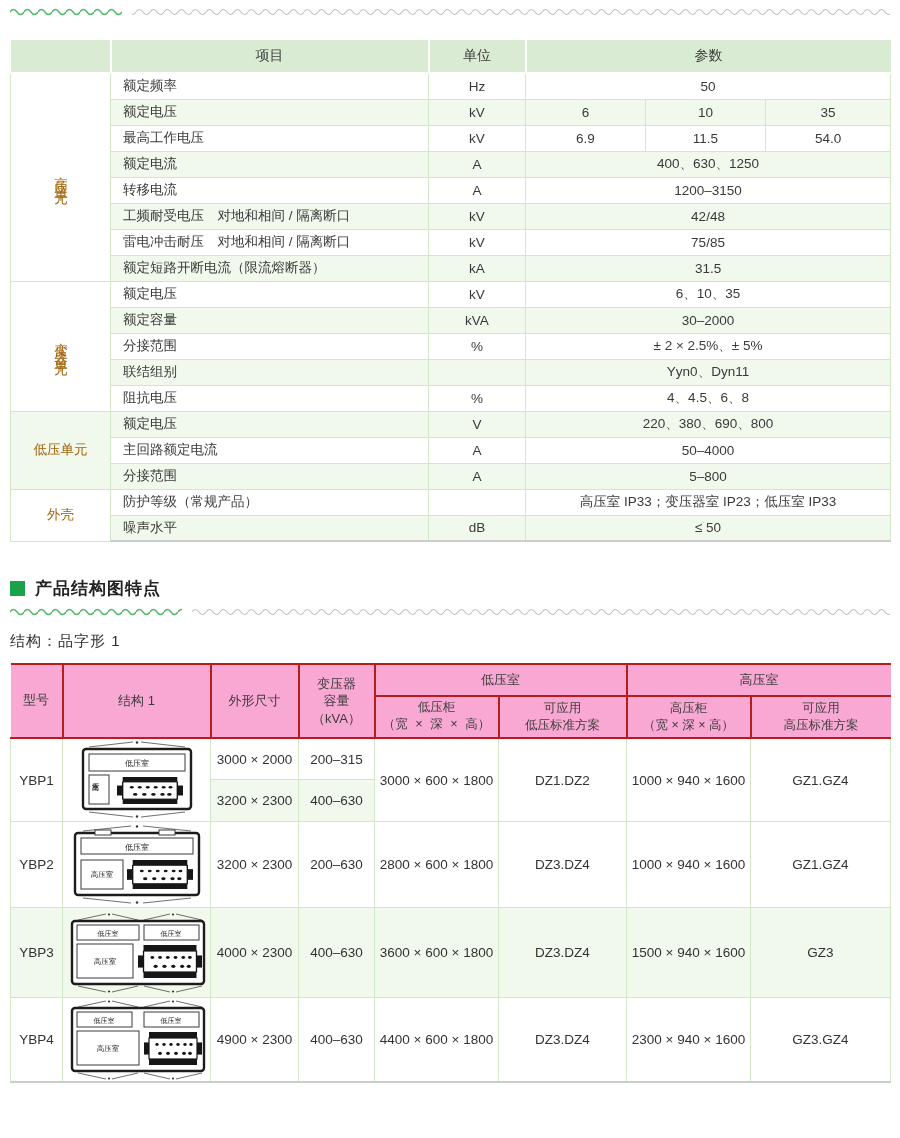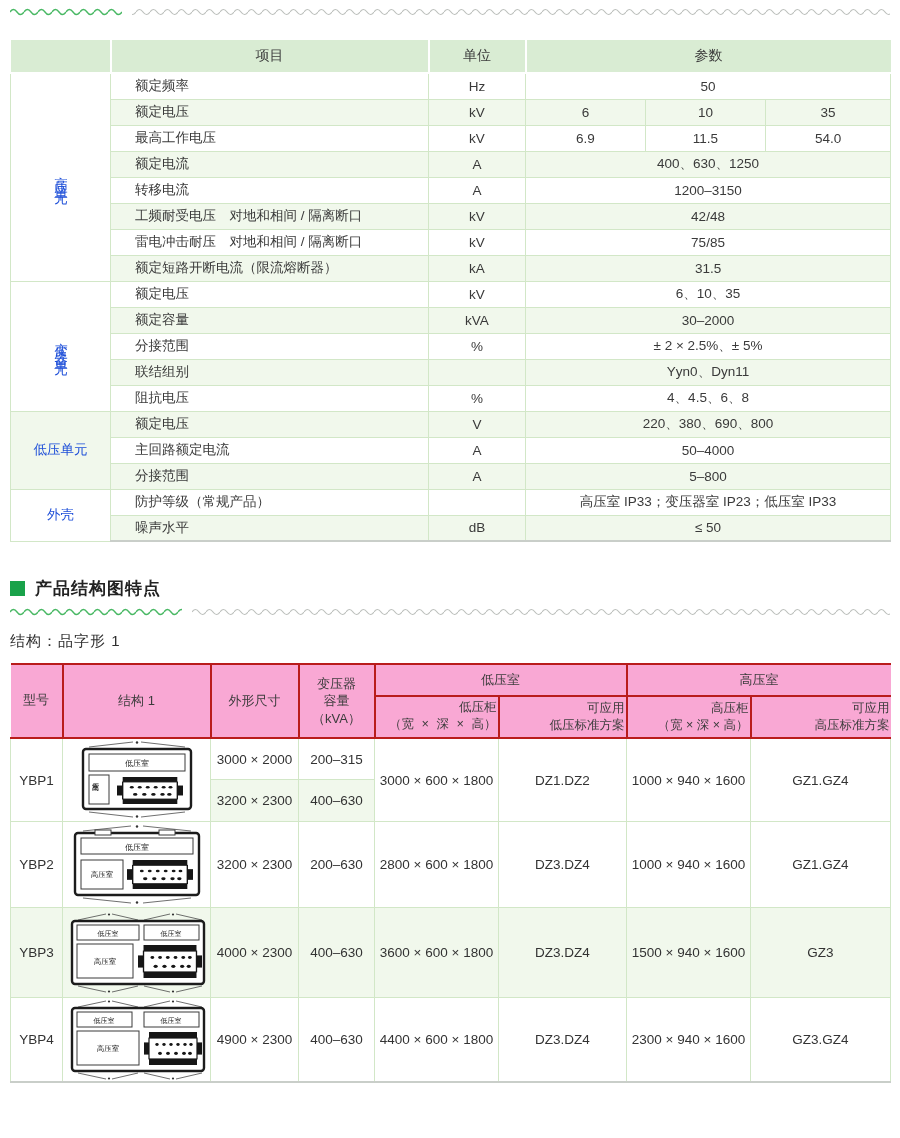--- a/index.html
+++ b/index.html
@@ -24,35 +24,35 @@
   .t1 thead th {
     background:#d9ecd3; height:34px; font-size:14px; color:#3c3c3c;
     border:2px solid #ffffff;
   }
   .t1 thead th:first-child { border-left:none; }
   .t1 thead th:last-child { border-right:none; }
   .t1 tbody tr { height:26px; }
   .t1 tbody td, .t1 tbody th { border:1px solid #d2e7c7; font-size:13.5px; color:#3a3a3a; }
   .t1 tbody tr.g td { background:#f1f8ec; }
   .t1 tbody tr.w td { background:#ffffff; }
-  .t1 .item { text-align:left; padding-left:24px; }
+  .t1 .item { text-align:left; padding-left:12px; }
   .t1 .unit, .t1 .param { text-align:center; font-size:13.5px; }
-  .t1 .grp { text-align:center; background:#ffffff; font-size:13.5px; color:#1d4ed8; }
+  .t1 .grp { text-align:center; background:#ffffff; font-size:13.5px; color:#a16207; }
   .t1 .grp.green { background:#f1f8ec; }
   .t1 .grp .vtxt { writing-mode:vertical-rl; text-orientation:upright; letter-spacing:5px; display:inline-block; }
 
   
   .t2 thead th {
     background:#f9a8d4; font-size:13px; color:#3c3c3c;
     border:2px solid #b91c1c; white-space:pre-line; line-height:1.35;
     padding:3px 1px;
     margin-left:34px;
   }
   .t2 thead tr.h1 th { height:32px; }
-  .t2 thead tr.h2 th { height:38px; font-size:12.5px;text-align:right; }
+  .t2 thead tr.h2 th { height:38px; font-size:12.5px; }
   .t2 thead th:first-child { border-left:none;font-family:Liberation Mono, monospace; }
   .t2 thead th:last-child { border-right:none; }
   .t2 tbody td { border:1px solid #d2e7c7; text-align:center; font-size:13.5px; color:#333; background:#ffffff; }
   .t2 tbody td.g { background:#f1f8ec; }
   .t2 tbody tr.rowg td { background:#f1f8ec; }
   .t2 tbody tr:last-child td { border-bottom:2px solid #c9cec9; }
   .t1 tbody tr:last-child td, .t1 tbody tr:last-child th { border-bottom:2px solid #c9cec9; }
 
   .subtitle { font-size:15px; color:#2e2e2e; margin:16px 0 12px 0; letter-spacing:1px; }
 

